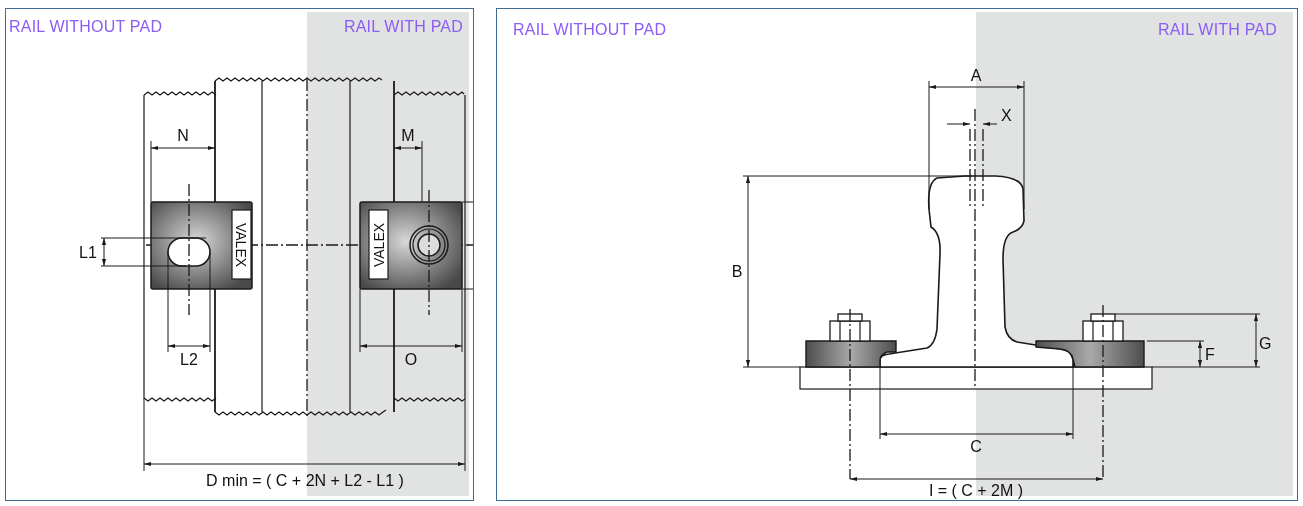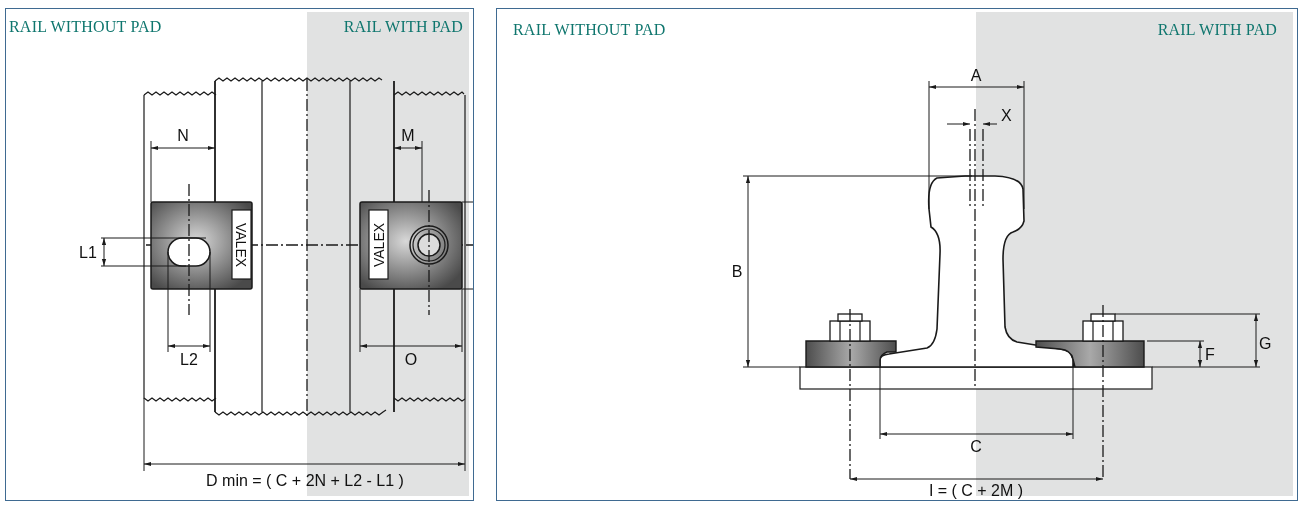--- a/index.html
+++ b/index.html
@@ -2,21 +2,21 @@
 <html><head>
 <meta charset="utf-8">
 <style>
   html, body { margin: 0; padding: 0; background: #ffffff; }
   body { width: 1303px; height: 506px; position: relative; overflow: hidden;
          font-family: "Liberation Sans", sans-serif; }
   .panel { position: absolute; border: 1.5px solid #3f6a91; background: #ffffff; overflow: hidden; box-sizing: border-box; }
   #panel-left  { left: 5px;   top: 8px; width: 469px; height: 493px; }
   #panel-right { left: 496px; top: 8px; width: 802px; height: 493px; }
   .shade { position: absolute; background: #e1e2e2; }
-  .ptitle { position: absolute; font-size: 16px; color: #0f766e; letter-spacing: 0.2px; font-family: Liberation Serif, serif; }
+  .ptitle { position: absolute; font-size: 16px; color: #8b5cf6; letter-spacing: 0.2px; }
   svg { position: absolute; left: 0; top: 0; overflow: visible; }
   svg text { font-family: "Liberation Sans", sans-serif; fill: #111; }
   .ln  { stroke: #1a1a1a; stroke-width: 1.2; fill: none; }
   .lnb { stroke: #1a1a1a; stroke-width: 1.8; fill: none; }
   .dim { stroke: #1a1a1a; stroke-width: 1; fill: none; }
   .cl  { stroke: #1a1a1a; stroke-width: 1.3; fill: none; stroke-dasharray: 12 3 2 3; }
   .zz  { stroke: #1a1a1a; stroke-width: 1.2; fill: none; }
 </style>
 </head>
 <body>

